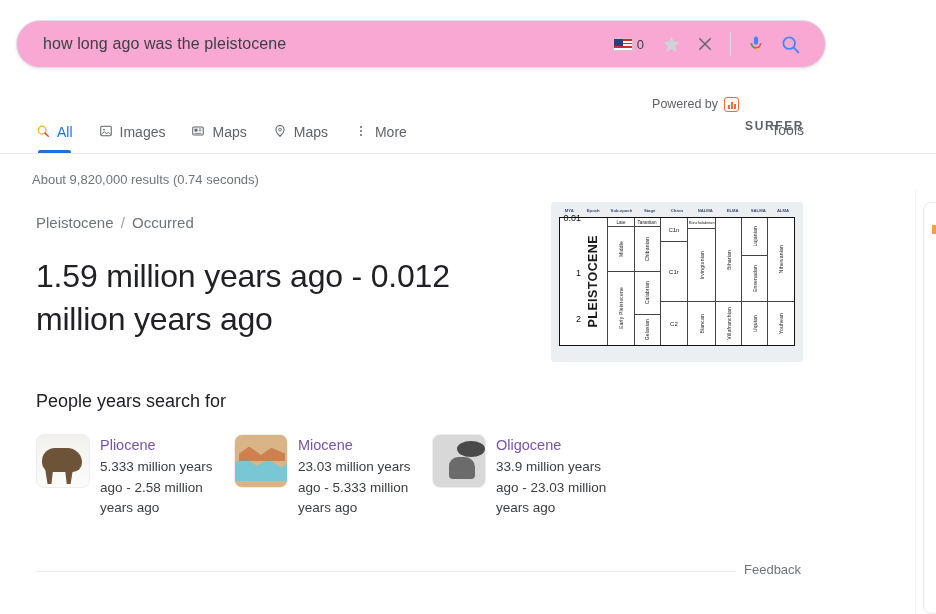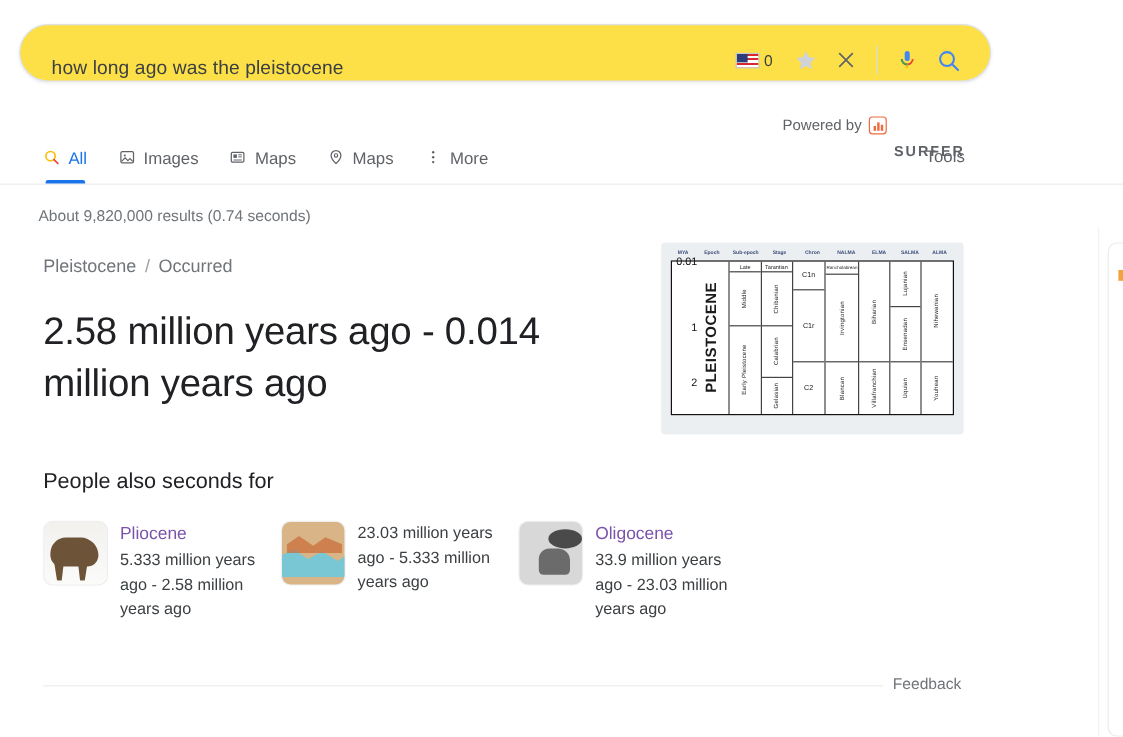--- a/index.html
+++ b/index.html
@@ -10,23 +10,23 @@
     font-family: "Liberation Sans", sans-serif;
     overflow: hidden;
   }
   #page { position: relative; width: 936px; height: 614px; background:#fff; }
 
   
   .searchbar {
     position: absolute; left: 16px; top: 20px;
     width: 810px; height: 48px;
     border: 1px solid #dfe1e5; border-radius: 24px;
-    background: #fde047;
+    background: #f9a8d4;
     box-shadow: 0 1px 3px rgba(32,33,36,.10);
-    display: flex; align-items: flex-end;
+    display: flex; align-items: center;
   }
   .search-text {
     flex: 1; margin-left: 26px;
     font-size: 16px; color: #3c4043; letter-spacing: .1px;
     white-space: nowrap; overflow: hidden;
   }
   .sb-icons { display: flex; align-items: center; gap: 0; padding-right: 18px; }
   .flag-grp { display:flex; align-items:center; gap:4px; margin-right:10px; }
   .flag {
     width: 20px; height: 13px; position: relative; overflow: hidden;
@@ -265,21 +265,21 @@
   </div>
 
   <div class="resultcount">About 9,820,000 results (0.74 seconds)</div>
 
   <div class="breadcrumb">
     <span>Pleistocene</span>
     <span class="sep">/</span>
     <span>Occurred</span>
   </div>
 
-  <div class="answer">2.58 million years ago - 0.014 million years ago</div>
+  <div class="answer">1.59 million years ago - 0.012 million years ago</div>
 
   <div class="chartbox">
     <div class="chart-inner">
       <div class="chart-head">
         <span style="width:24px">MYA</span>
         <span style="width:32px">Epoch</span>
         <span style="width:34px">Sub-epoch</span>
         <span style="width:32px">Stage</span>
         <span style="width:32px">Chron</span>
         <span style="width:34px">NALMA</span>
@@ -380,32 +380,33 @@
               <span class="vtext">Nihewanian</span>
             </div>
           <div class="cell" style="flex:1;border-bottom:none">
               <span class="vtext">Youhean</span>
             </div>
         </div>
       </div>
     </div>
   </div>
 
-  <div class="pasf-title">People also seconds for</div>
+  <div class="pasf-title">People years search for</div>
   <div class="pasf">
     <div class="pasf-item">
       <div class="thumb mastodon"></div>
       <div class="pasf-txt">
         <span class="pasf-link">Pliocene</span>
         <span>5.333 million years ago - 2.58 million years ago</span>
       </div>
     </div>
     <div class="pasf-item">
       <div class="thumb map"></div>
       <div class="pasf-txt">
+        <span class="pasf-link">Miocene</span>
         <span>23.03 million years ago - 5.333 million years ago</span>
       </div>
     </div>
     <div class="pasf-item">
       <div class="thumb bw"></div>
       <div class="pasf-txt">
         <span class="pasf-link">Oligocene</span>
         <span>33.9 million years ago - 23.03 million years ago</span>
       </div>
     </div>

